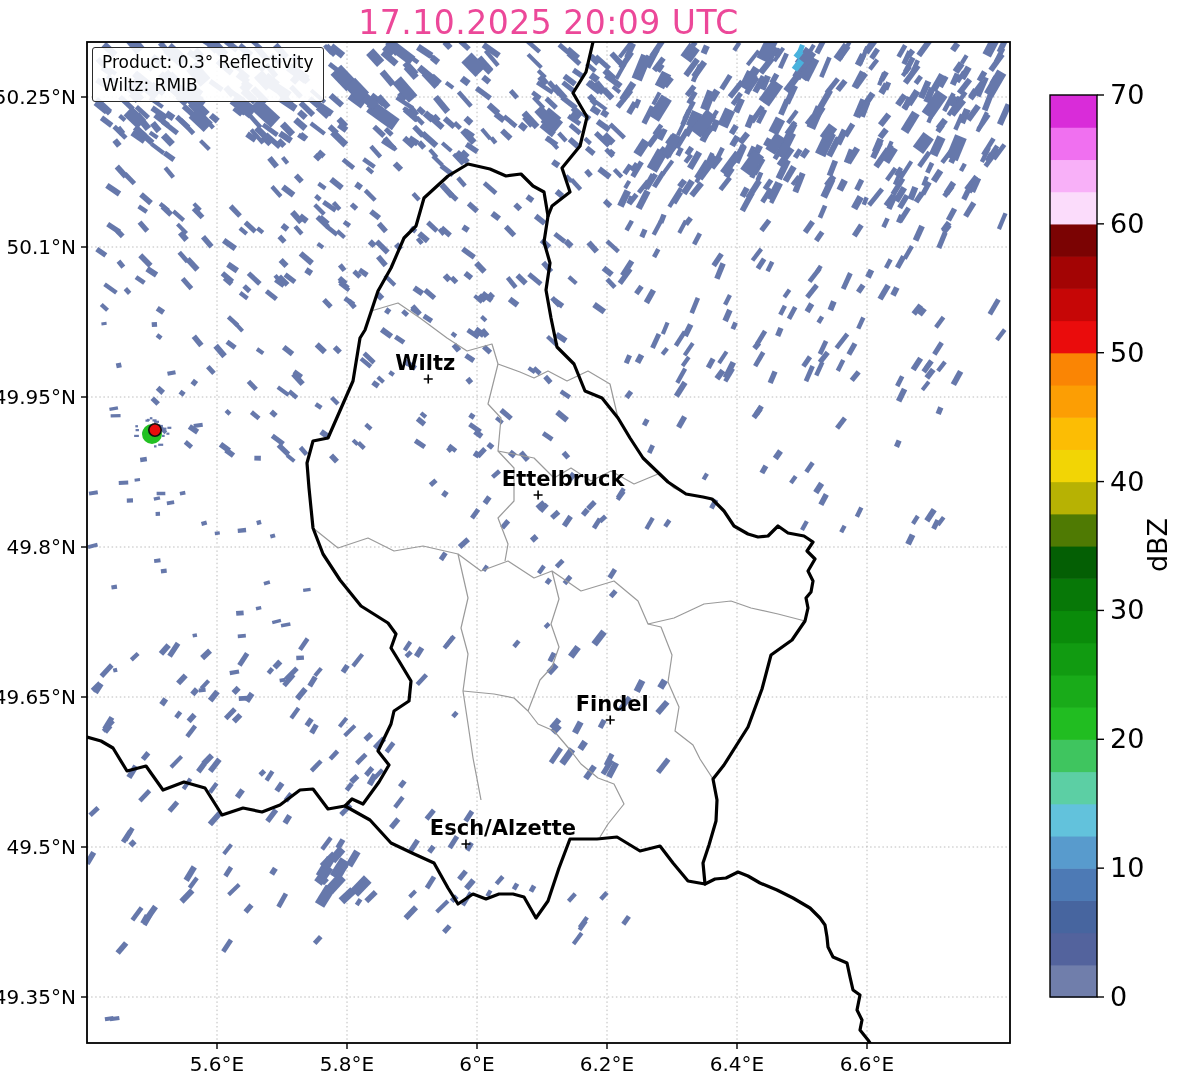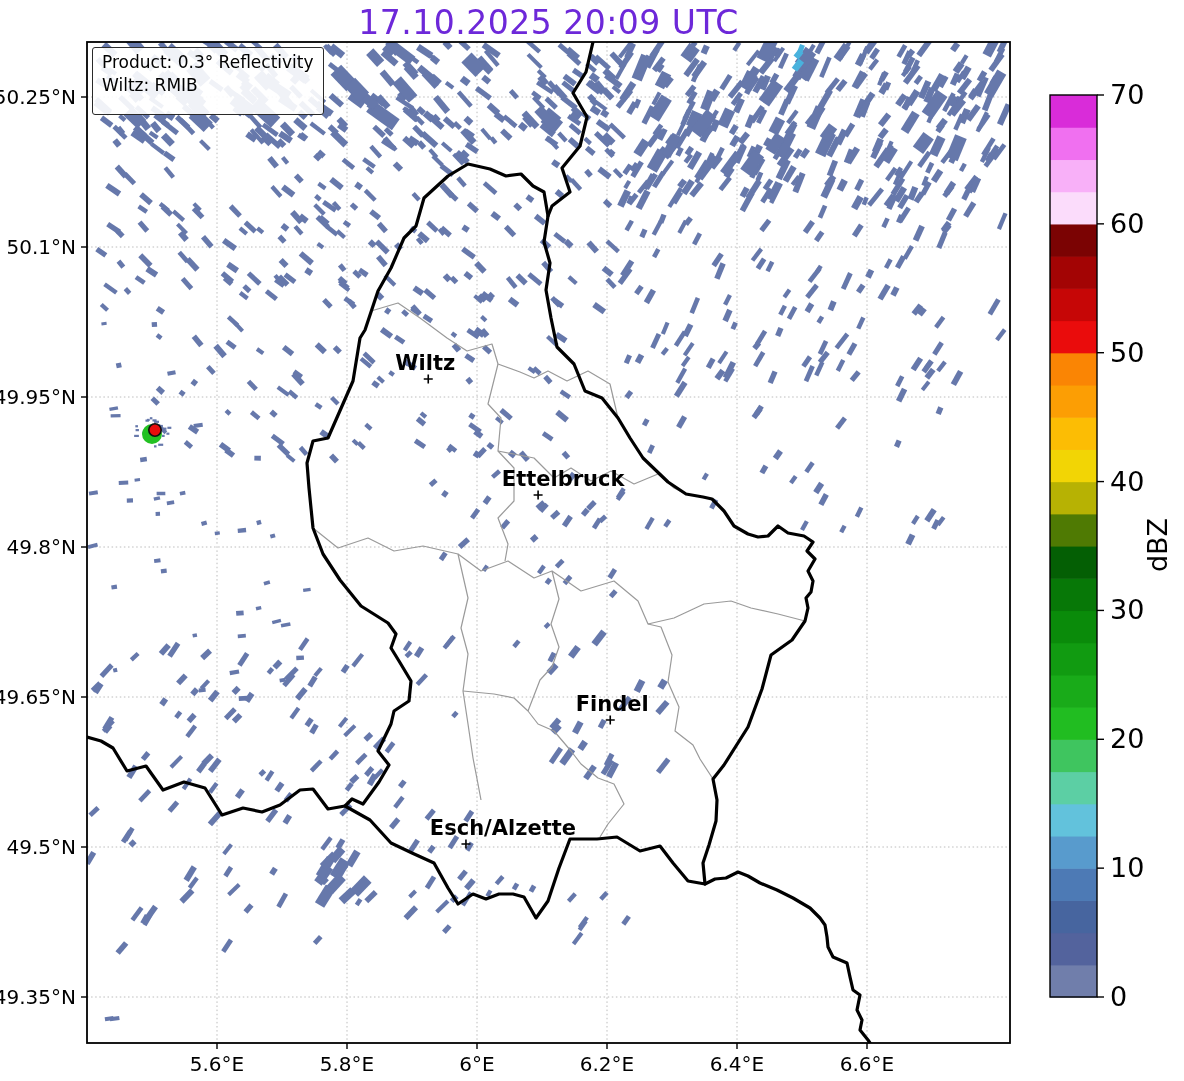--- a/index.html
+++ b/index.html
@@ -1,23 +1,23 @@
 <!DOCTYPE html>
 <html><head>
 <meta charset="utf-8">
 <style>
   html,body{margin:0;padding:0;background:#fff;}
   body{width:1184px;height:1081px;font-family:"DejaVu Sans",sans-serif;}
   .fig{position:relative;width:1184px;height:1081px;background:#fff;overflow:hidden;}
   .fig-title{position:absolute;left:87px;top:3px;width:923px;text-align:center;
-    font-size:33px;color:#6d28d9;letter-spacing:0.5px;}
+    font-size:33px;color:#ec4899;letter-spacing:0.5px;}
   #map{position:absolute;left:0;top:0;}
   .product-box{position:absolute;left:92px;top:47px;width:auto;
     background:rgba(255,255,255,0.9);border:1.3px solid #2a2a2a;border-radius:3px;
-    padding:3px 9px 17px 9px;font-size:17px;line-height:23px;color:#000;white-space:nowrap;}
+    padding:3px 9px 4px 9px;font-size:17px;line-height:23px;color:#000;white-space:nowrap;}
   .cbar-unit{position:absolute;left:1157px;top:545px;font-size:27px;color:#000;
     transform:translate(-50%,-50%) rotate(-90deg);white-space:nowrap;}
 </style>
 </head>
 <body>
 
 <div class="fig">
   <div class="fig-title">17.10.2025 20:09 UTC</div>
 
   <svg id="map" width="1184" height="1081" xmlns="http://www.w3.org/2000/svg">

